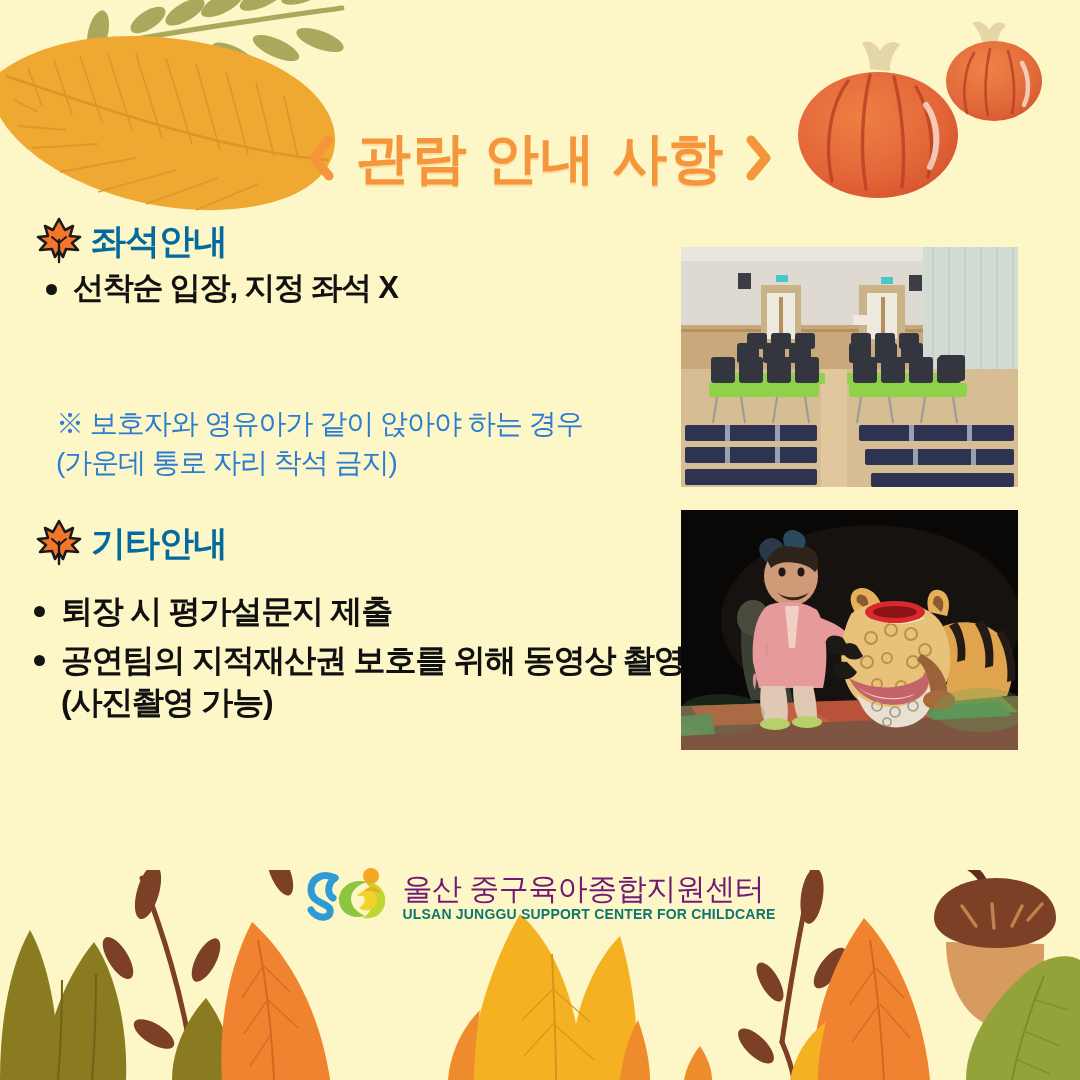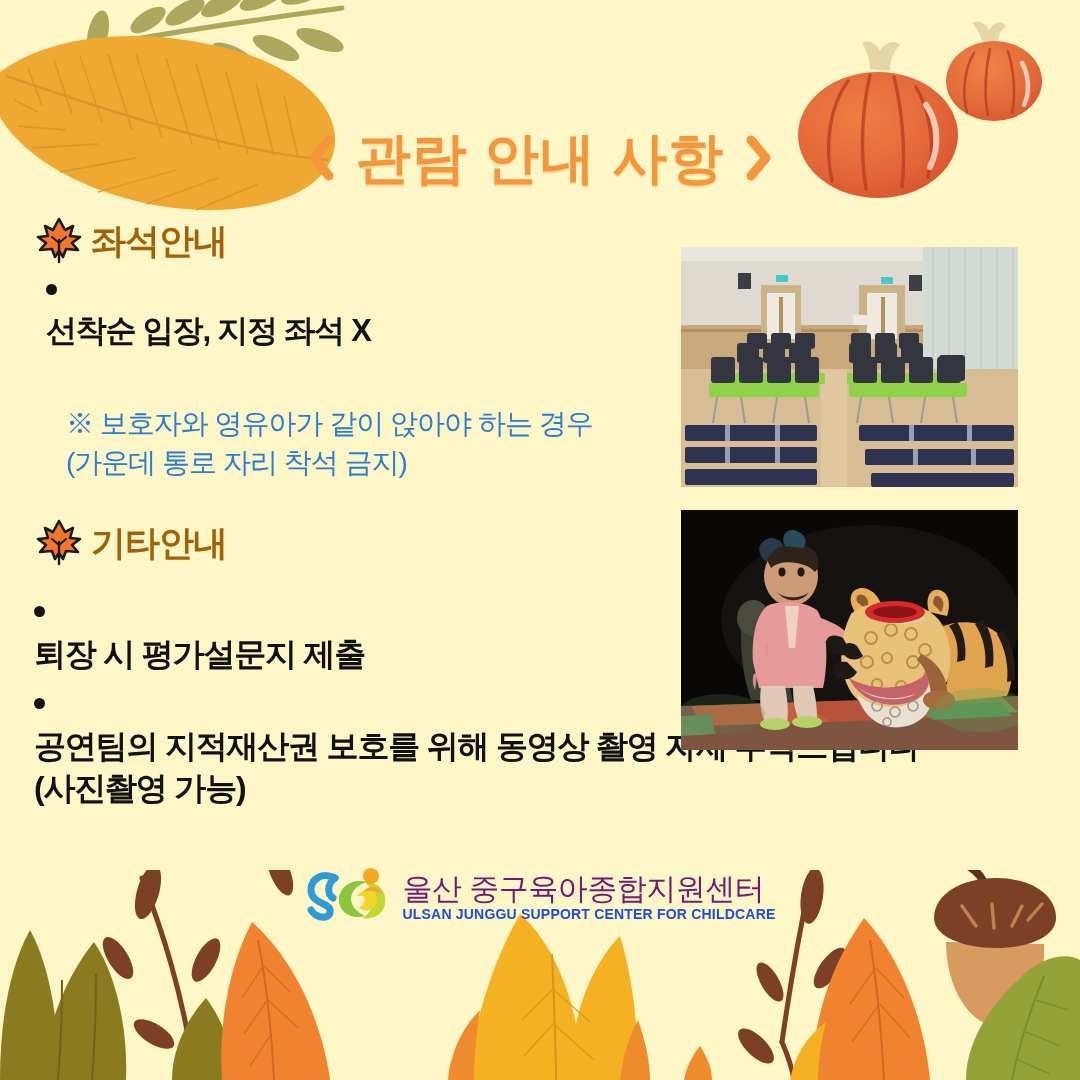--- a/index.html
+++ b/index.html
@@ -61,37 +61,36 @@
     gap: 9px;
   }
   #head-seat  { left: 36px; top: 216px; }
   #head-etc   { left: 36px; top: 518px; }
 
   .maple-icon { width: 46px; height: 48px; flex: 0 0 auto; }
 
   .section-title {
     font-size: 35px;
     font-weight: 700;
-    color: #a16207;
+    color: #0369a1;
     line-height: 1;
     white-space: nowrap;
     letter-spacing: -1px;
   }
 
   
   .bullet-list { position: absolute; list-style: none; }
   #seat-list { left: 46px; top: 268px; width: 620px; }
   #etc-list  { left: 34px; top: 590px; width: 1010px; }
 
   .bullet-item {
     display: flex;
     align-items: flex-start;
     gap: 16px;
     margin-bottom: 4px;
-    flex-direction: column;
   }
   .bullet-dot {
     flex: 0 0 auto;
     width: 11px; height: 11px;
     border-radius: 50%;
     background: #141414;
     margin-top: 16px;
   }
   .bullet-text {
     font-size: 31px;
@@ -107,21 +106,20 @@
   #seat-note {
     position: absolute;
     left: 56px;
     top: 405px;
     width: 630px;
     font-size: 28px;
     font-weight: 500;
     color: #2B7CD3;
     line-height: 1.38;
     letter-spacing: -1px;
-    margin-left: 10px;
   }
   #seat-note .note-line { display: block; }
   #seat-note .note-line.indent { padding-left: 34px; }
 
   
   .photo {
     position: absolute;
     overflow: hidden;
     background: #cfcfcf;
   }
@@ -145,21 +143,21 @@
     font-size: 30px;
     font-weight: 400;
     color: #701a75;
     letter-spacing: -0.5px;
     line-height: 1.12;
     white-space: nowrap;
   }
   #logo-name-en {
     font-size: 14px;
     font-weight: 700;
-    color: #1d4ed8;
+    color: #0f766e;
     letter-spacing: 0.2px;
     line-height: 1.15;
     white-space: nowrap;
   }
 </style>
 </head>
 <body>
 
 <div id="poster">
 

